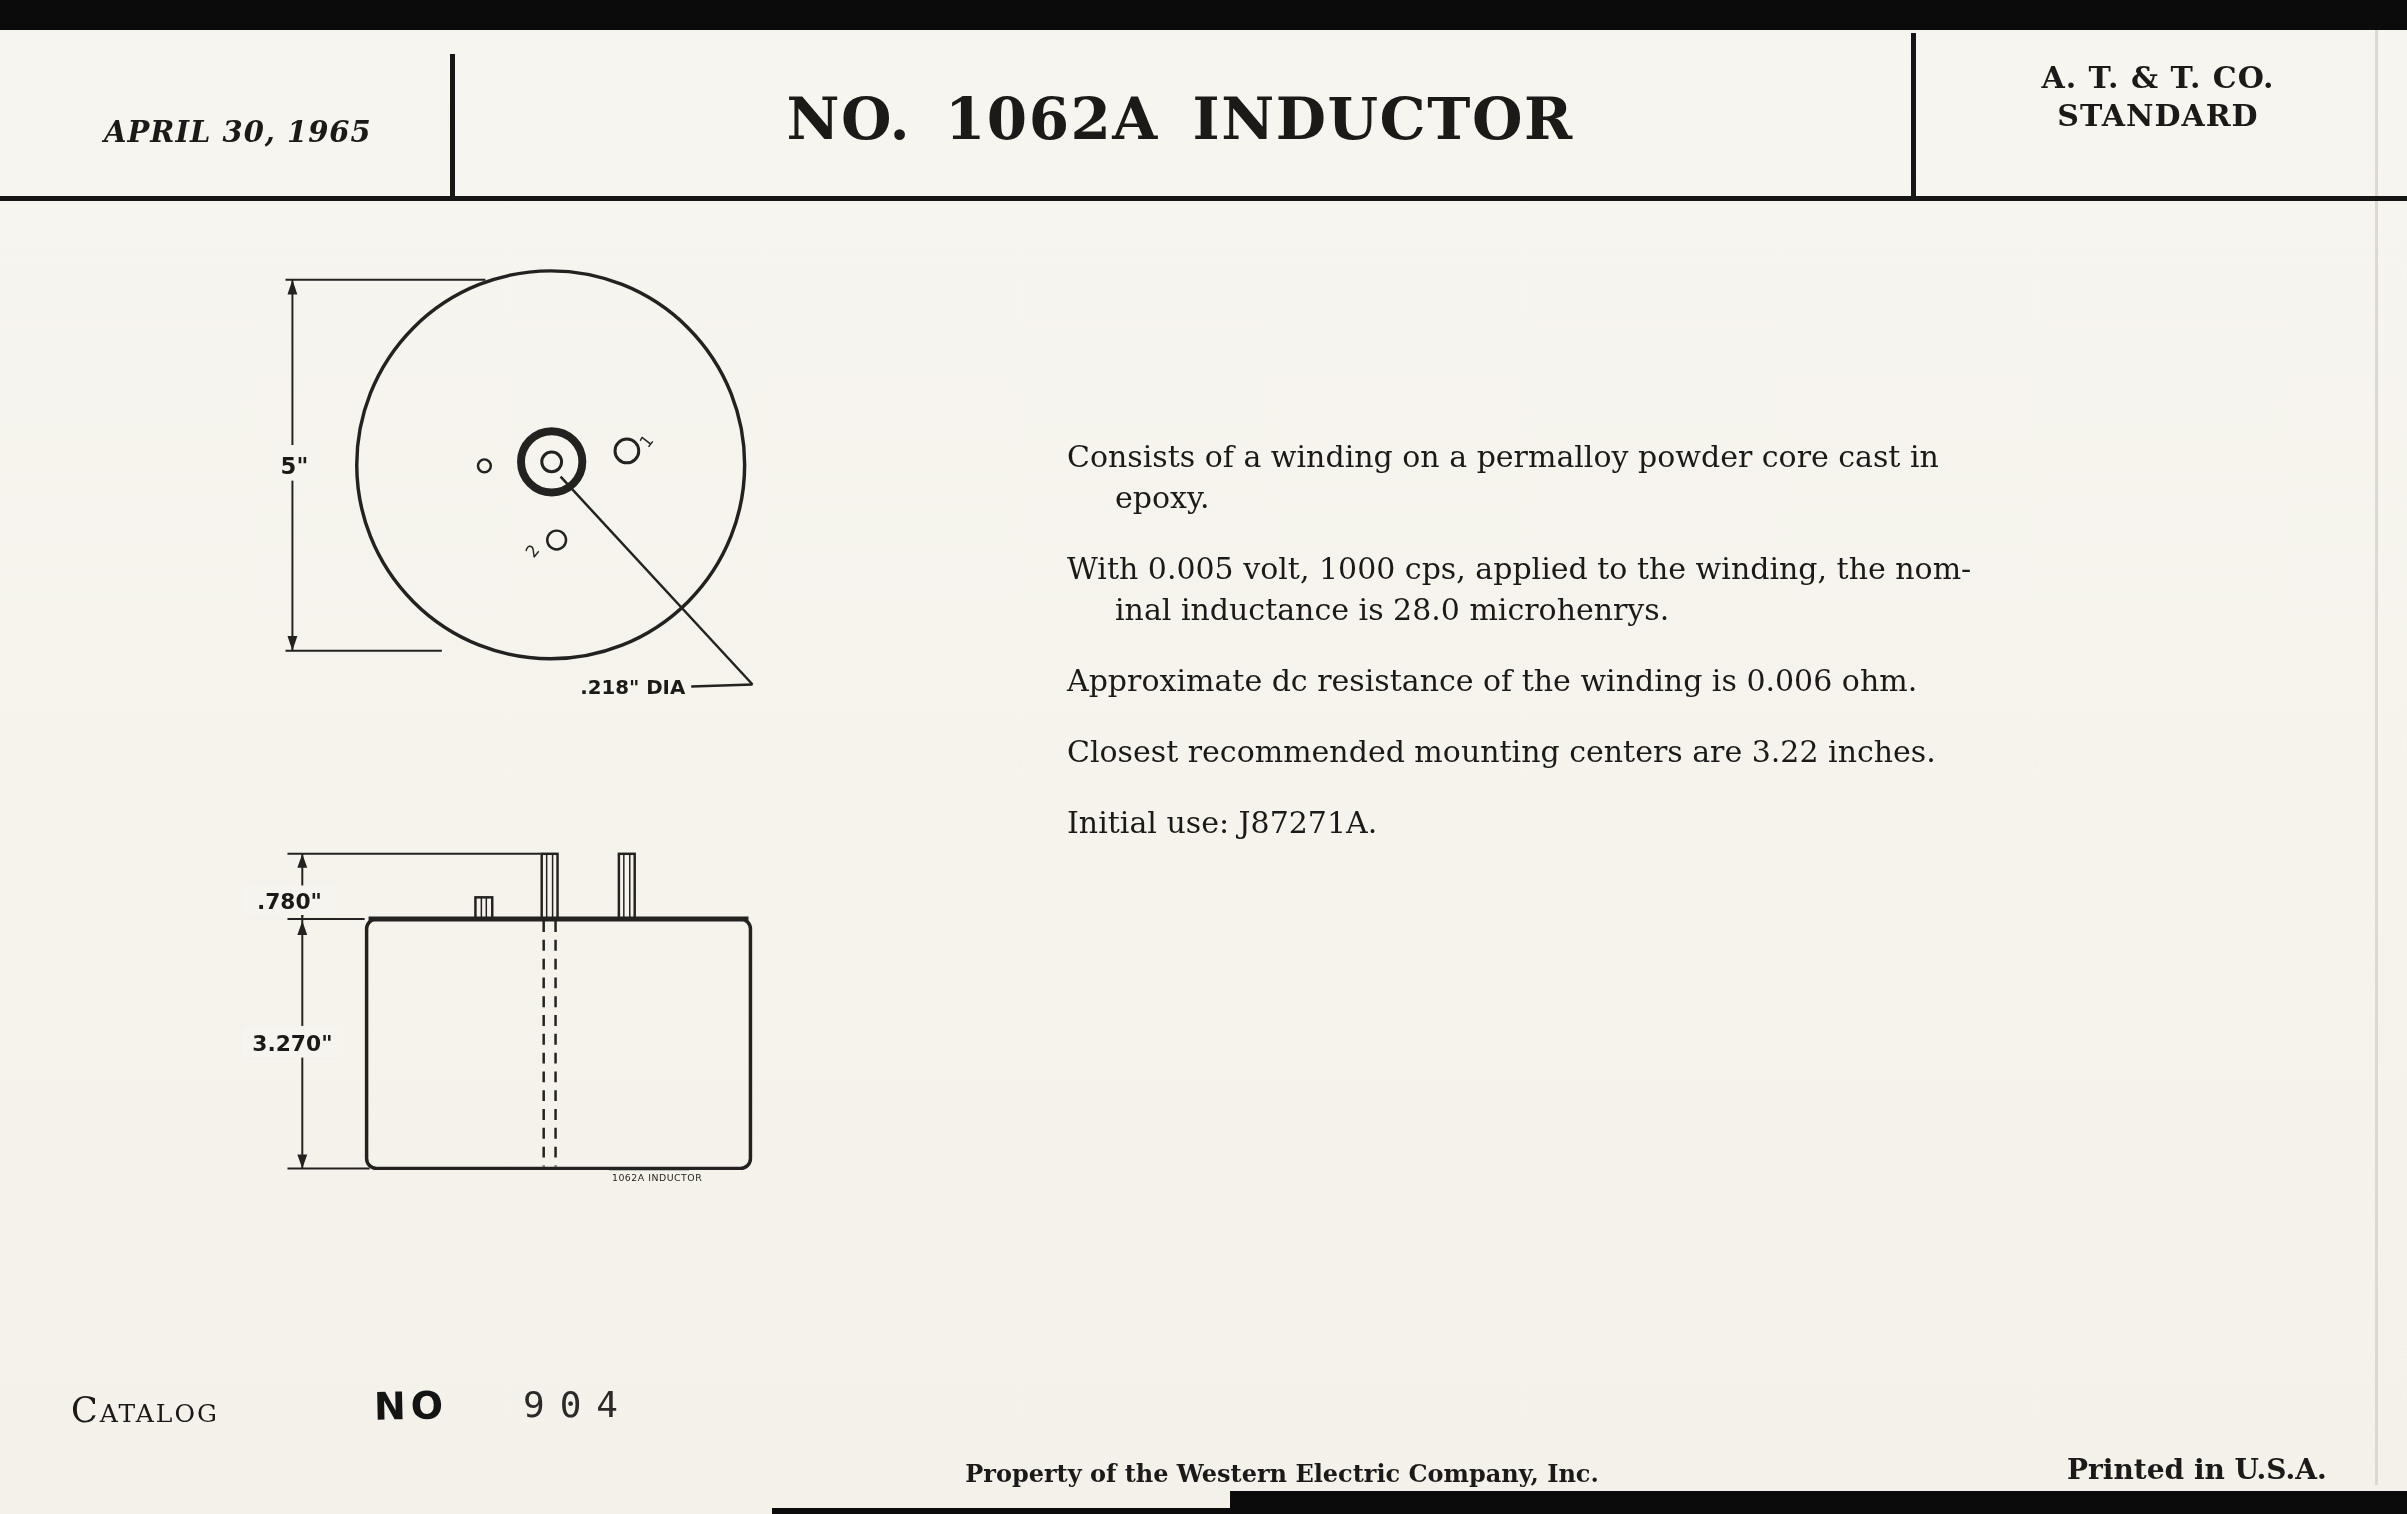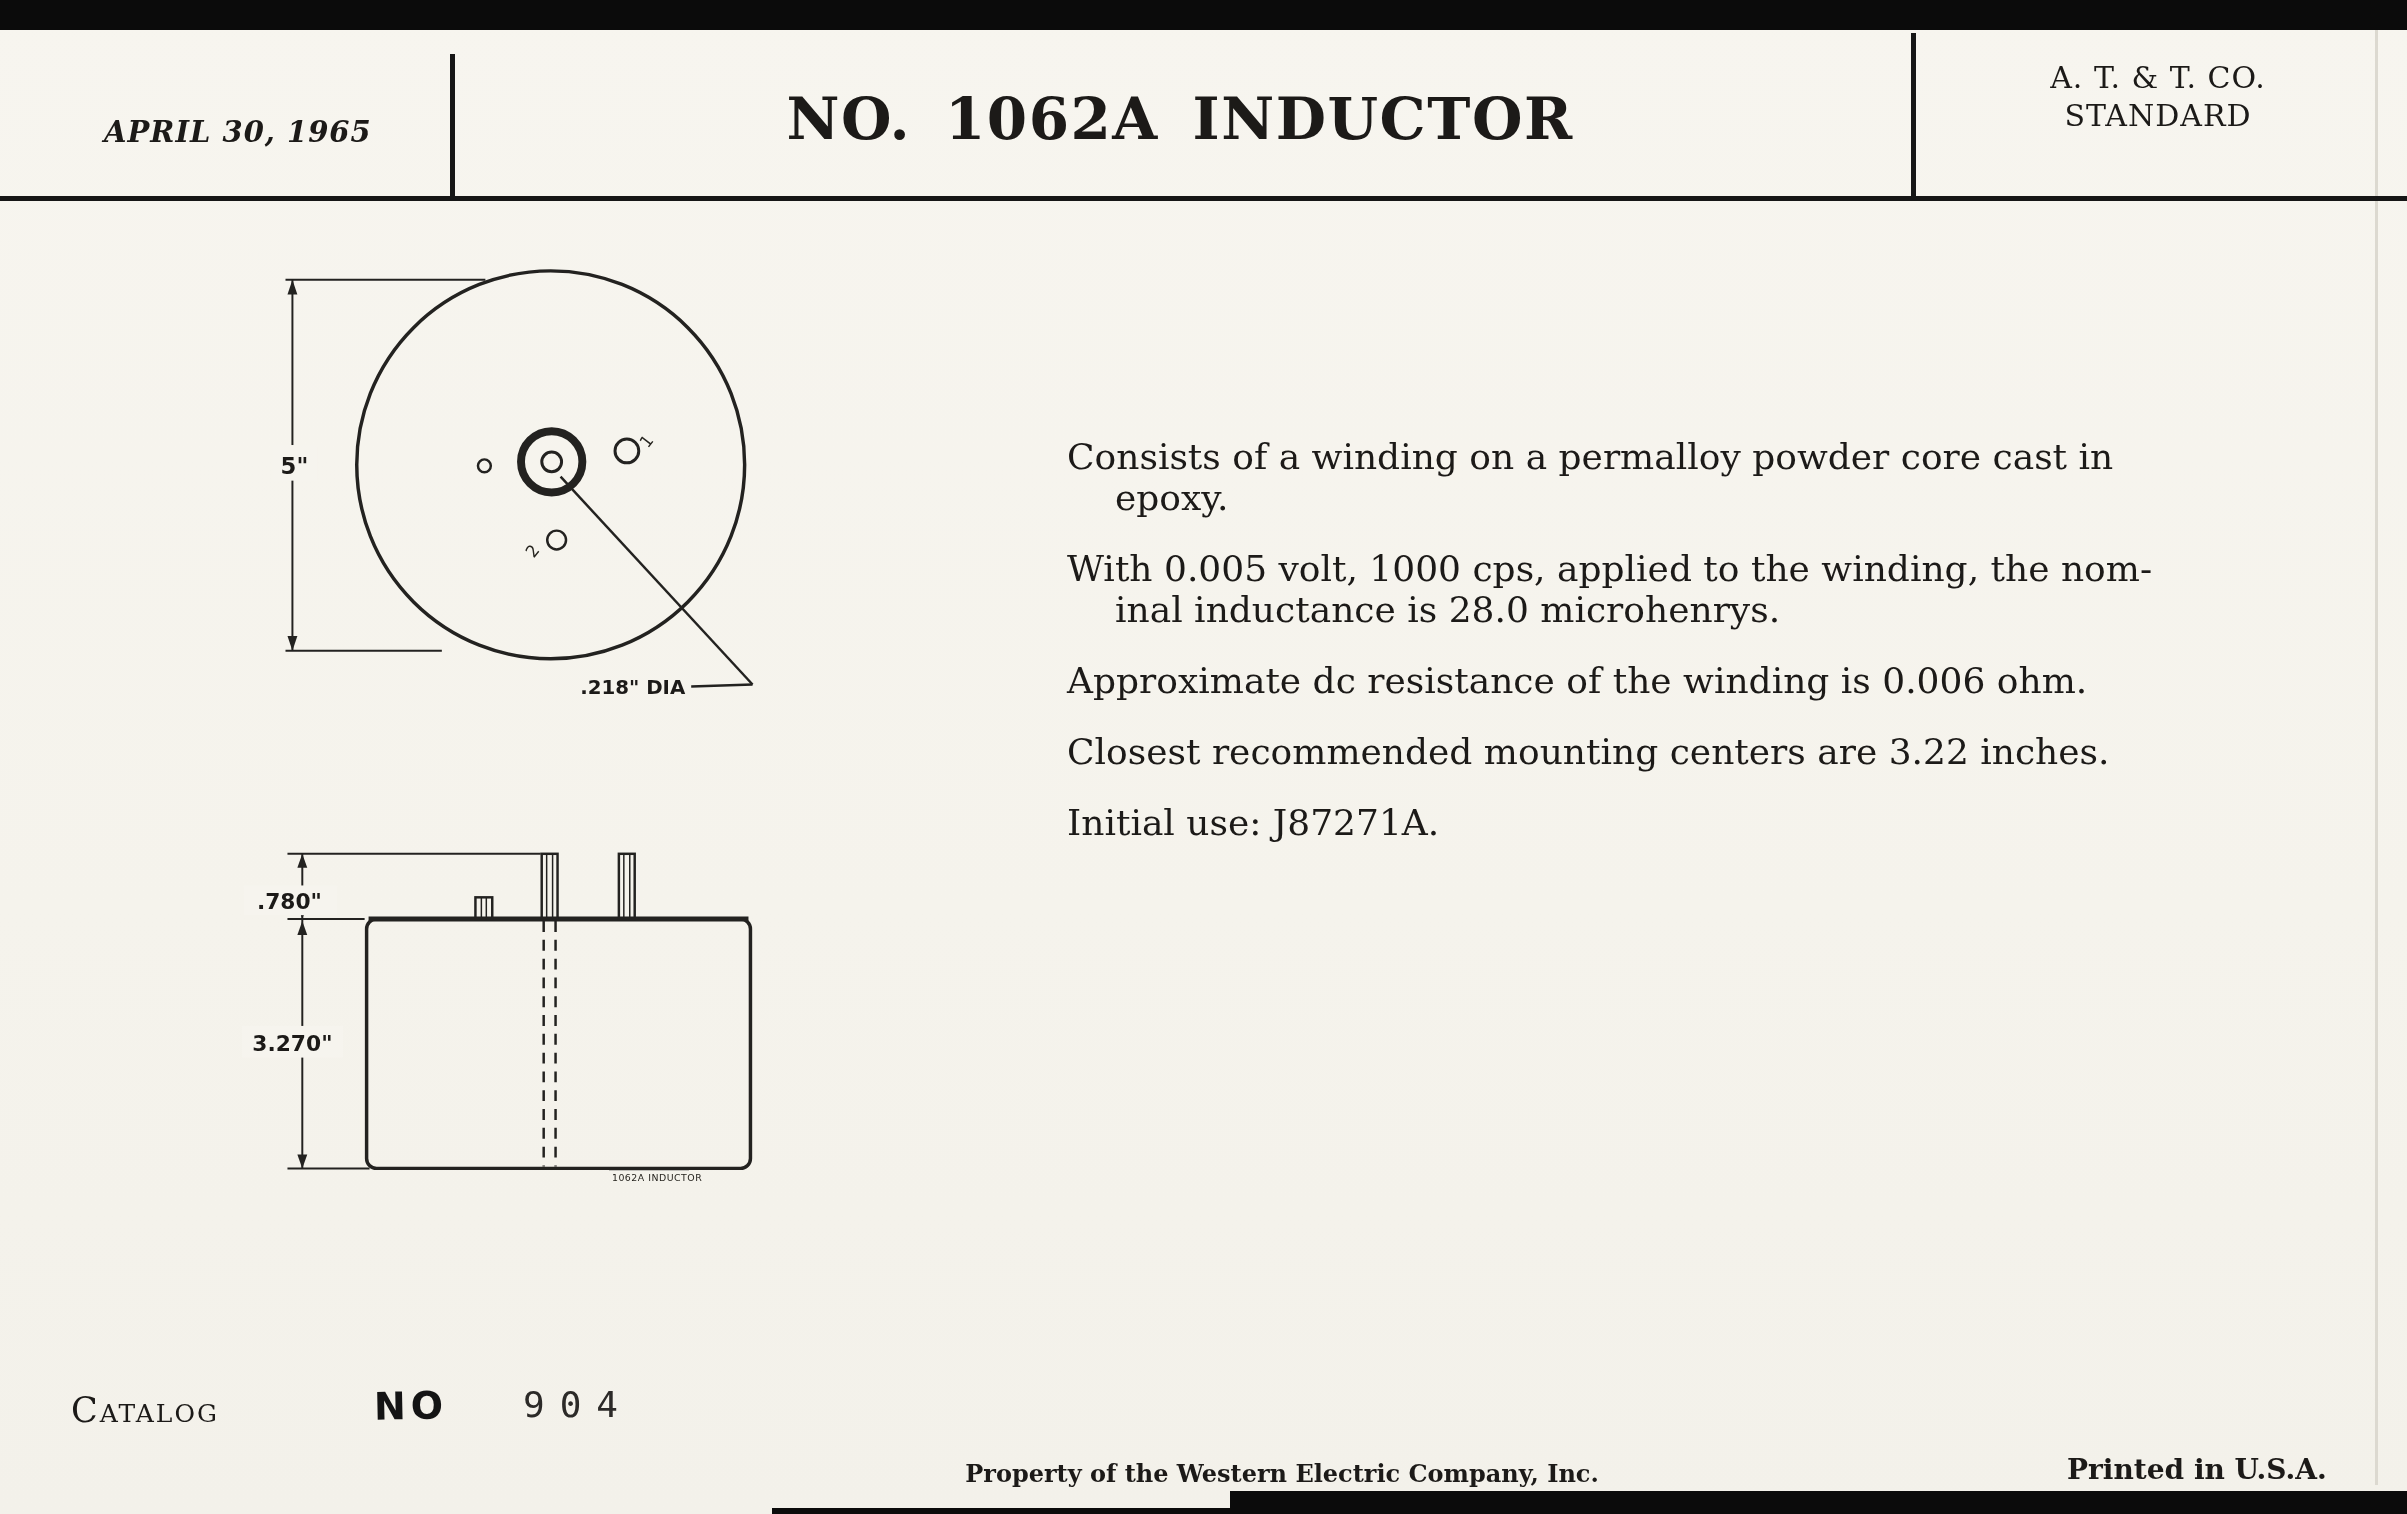--- a/index.html
+++ b/index.html
@@ -14,35 +14,35 @@
   .scan-edge-right { position:absolute; right:30px; top:30px; width:3px; height:1455px; background:#dcd9d0; }
 
   
   .date { position:absolute; left:104px; top:115px; font-size:29px; font-weight:bold; letter-spacing:1px; white-space:nowrap;font-style:italic; }
   .vrule { position:absolute; width:5px; background:#161616; }
   .vrule1 { left:450px; top:54px; height:144px; }
   .vrule2 { left:1911px; top:33px; height:165px; }
   .title { position:absolute; left:460px; top:85px; width:1440px; text-align:center;
            font-size:58px; font-weight:bold; letter-spacing:1.5px; word-spacing:12px; white-space:nowrap; }
   .org { position:absolute; left:1935px; top:59px; width:446px; text-align:center;
-         font-size:30px; font-weight:normal; letter-spacing:1px; line-height:38px; }
+         font-size:30px; font-weight:bold; letter-spacing:1px; line-height:38px; }
   .hrule { position:absolute; left:0; top:196px; width:2408px; height:5px; background:#161616; }
 
   
   .drawing { position:absolute; }
   .drawing-top { left:238px; top:257px; }
   .drawing-side { left:238px; top:832px; }
   .stroked { stroke:#232220; fill:none; }
   .arrowhead { fill:#232220; stroke:none; }
   .labelbg { fill:#f6f4ee; stroke:none; }
   .dimtext { font-family:"DejaVu Sans", sans-serif; font-weight:bold; fill:#1c1a18; }
   .tinytext { font-family:"DejaVu Sans", sans-serif; fill:#26241f; }
 
   
-  .bodytext { position:absolute; left:1067px; top:436px; width:1069px; font-size:36px; line-height:41px; }
+  .bodytext { position:absolute; left:1067px; top:436px; width:1069px; font-size:30px; line-height:41px; }
   .bodytext .para { margin:0 0 30px 0; }
   .bodytext .line { display:block; white-space:nowrap; }
   .bodytext .line.cont { padding-left:48px; }
 
   
   .catalog-label { position:absolute; left:71px; top:1390px; font-size:35px; font-weight:normal;
                    font-variant:small-caps; letter-spacing:2px; }
   .catalog-stamp { position:absolute; left:374px; top:1384px; font-family:"DejaVu Sans", sans-serif;
                    font-size:38px; font-weight:bold; letter-spacing:5px; transform:rotate(-1.2deg); color:#141414; }
   .catalog-number { position:absolute; left:523px; top:1384px; font-family:"DejaVu Sans Mono", monospace;

